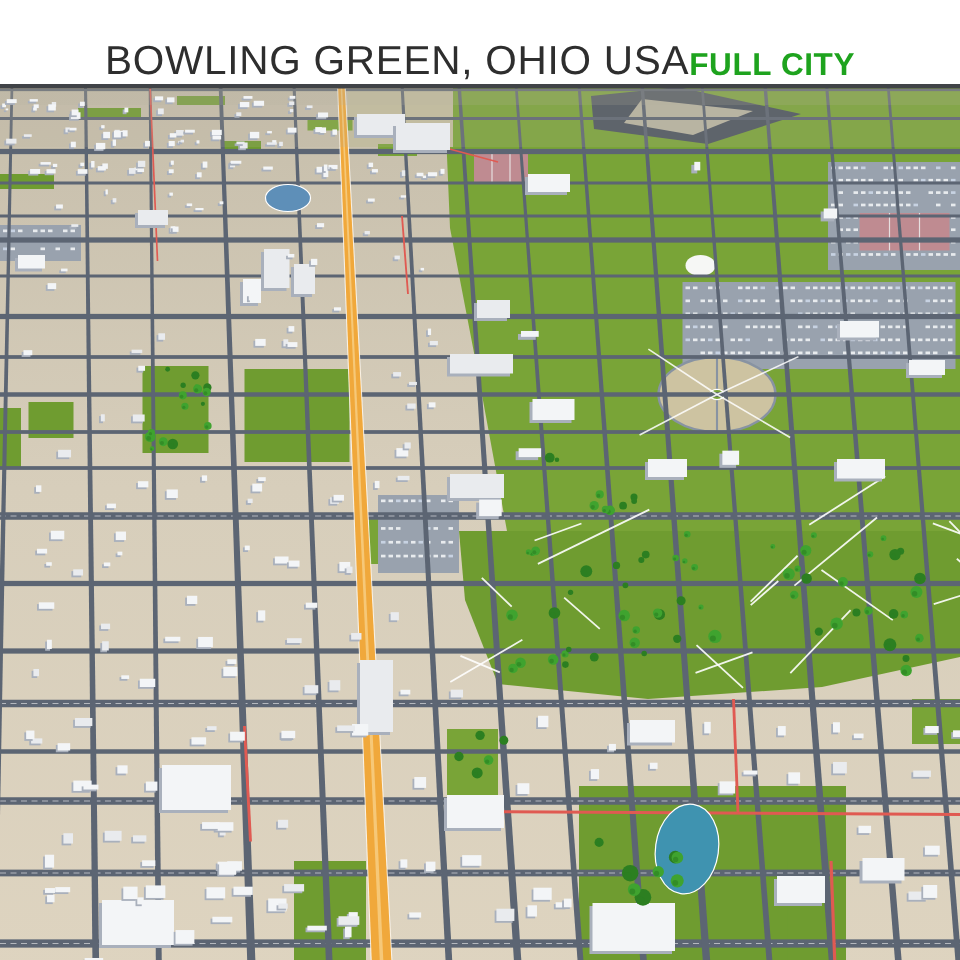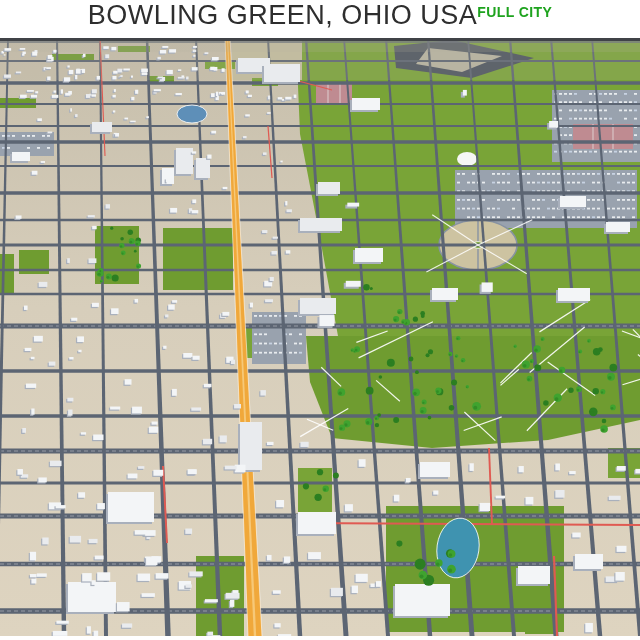--- a/index.html
+++ b/index.html
@@ -1,20 +1,20 @@
 <!DOCTYPE html>
 <html><head>
 <meta charset="utf-8">
 <style>
   html,body{margin:0;padding:0;background:#ffffff;}
   body{width:640px;height:640px;overflow:hidden;font-family:"Liberation Sans", sans-serif;}
   .page{width:640px;height:640px;background:#ffffff;position:relative;}
-  .header{height:38px;display:flex;align-items:flex-start;justify-content:center;background:#ffffff;}
+  .header{height:56px;display:flex;align-items:flex-end;justify-content:center;background:#ffffff;}
   .title{font-size:27px;color:#2e2e2e;letter-spacing:0.5px;white-space:nowrap;}
-  .badge{font-size:14px;font-weight:bold;color:#1ea31e;letter-spacing:0.4px;white-space:nowrap;padding-top:4px;}
+  .badge{font-size:21px;font-weight:bold;color:#1ea31e;letter-spacing:0.4px;white-space:nowrap;padding-top:4px;}
   .map-wrap{width:640px;height:598px;position:relative;overflow:hidden;}
   svg{display:block;}
 </style>
 </head>
 <body>
 
 <div class="page">
   <div class="header">
     <span class="title">BOWLING GREEN, OHIO USA</span>
     <span class="badge">FULL CITY</span>

